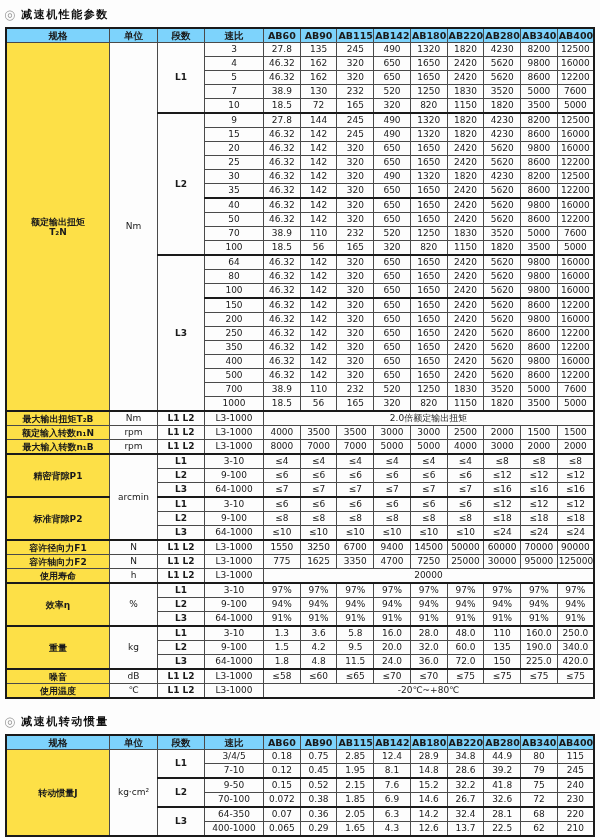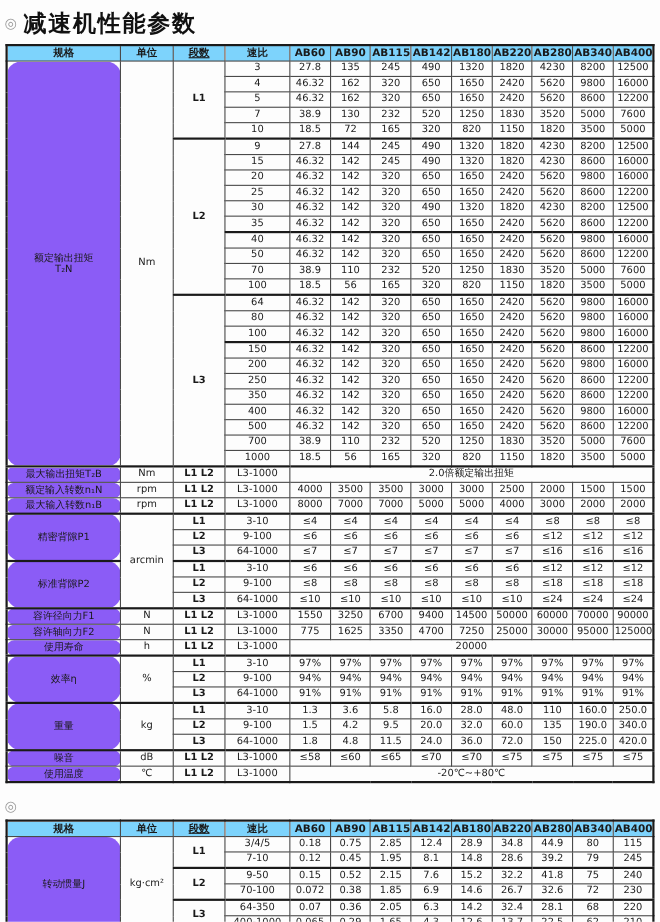--- a/index.html
+++ b/index.html
@@ -3,36 +3,36 @@
 <meta charset="utf-8">
 <style>
   html,body{margin:0;padding:0;}
   body{
     width:600px;height:838px;background:#fdfdfd;
     font-family:"DejaVu Sans","Liberation Sans",sans-serif;
     color:#1a1a1a;
   }
   .section-head{display:flex;align-items:center;gap:6px;margin:7px 0 5px 4px;}
   .ring{font-size:13px;color:#9a9a9a;line-height:1;}
-  .section-title{font-size:21px;font-weight:bold;margin:0;letter-spacing:1.5px;color:#111;}
+  .section-title{font-size:11px;font-weight:bold;margin:0;letter-spacing:1.5px;color:#111;}
   table.spec-table{
     border-collapse:collapse;table-layout:fixed;width:590px;margin-left:5px;
     border:2px solid #1a1a1a;
   }
   .spec-table th,.spec-table td{
     border:1px solid #4a4a4a;text-align:center;vertical-align:middle;
     padding:0 1px;font-size:9px;line-height:11px;height:13px;
     overflow:hidden;white-space:nowrap;
   }
   .spec-table th{background:#7dd3fc;font-size:9.5px;font-weight:bold;}
   .spec-table th:nth-child(1){width:100px;}
   .spec-table th:nth-child(2){width:45px;}
-  .spec-table th:nth-child(3){width:44px;text-decoration:underline;}
+  .spec-table th:nth-child(3){width:44px;}
   .spec-table th:nth-child(4){width:56px;}
-  .spec-table td.spec{background:#8b5cf6;font-weight:normal;white-space:normal;line-height:10px;border-radius:13px;}
+  .spec-table td.spec{background:#fde047;font-weight:bold;white-space:normal;line-height:10px;}
   .spec-table tr.thick td{border-top:2px solid #1a1a1a;}
   .spec-table td.stage{font-weight:bold;}
 </style>
 </head>
 <body>
 
 <div class="section-head">
   <span class="ring">◎</span>
   <h2 class="section-title">减速机性能参数</h2>
 </div>
@@ -630,20 +630,21 @@
         <td>℃</td>
         <td class="stage">L1 L2</td>
         <td>L3-1000</td>
         <td colspan="9">-20℃~+80℃</td>
       </tr>
     </tbody>
 </table>
 
 <div class="section-head" style="margin-top:15px;">
   <span class="ring">◎</span>
+  <h2 class="section-title">减速机转动惯量</h2>
 </div>
 
 <table class="spec-table" id="table2">
   <thead>
       <tr>
         <th>规格</th>
         <th>单位</th>
         <th>段数</th>
         <th>速比</th>
         <th>AB60</th>

